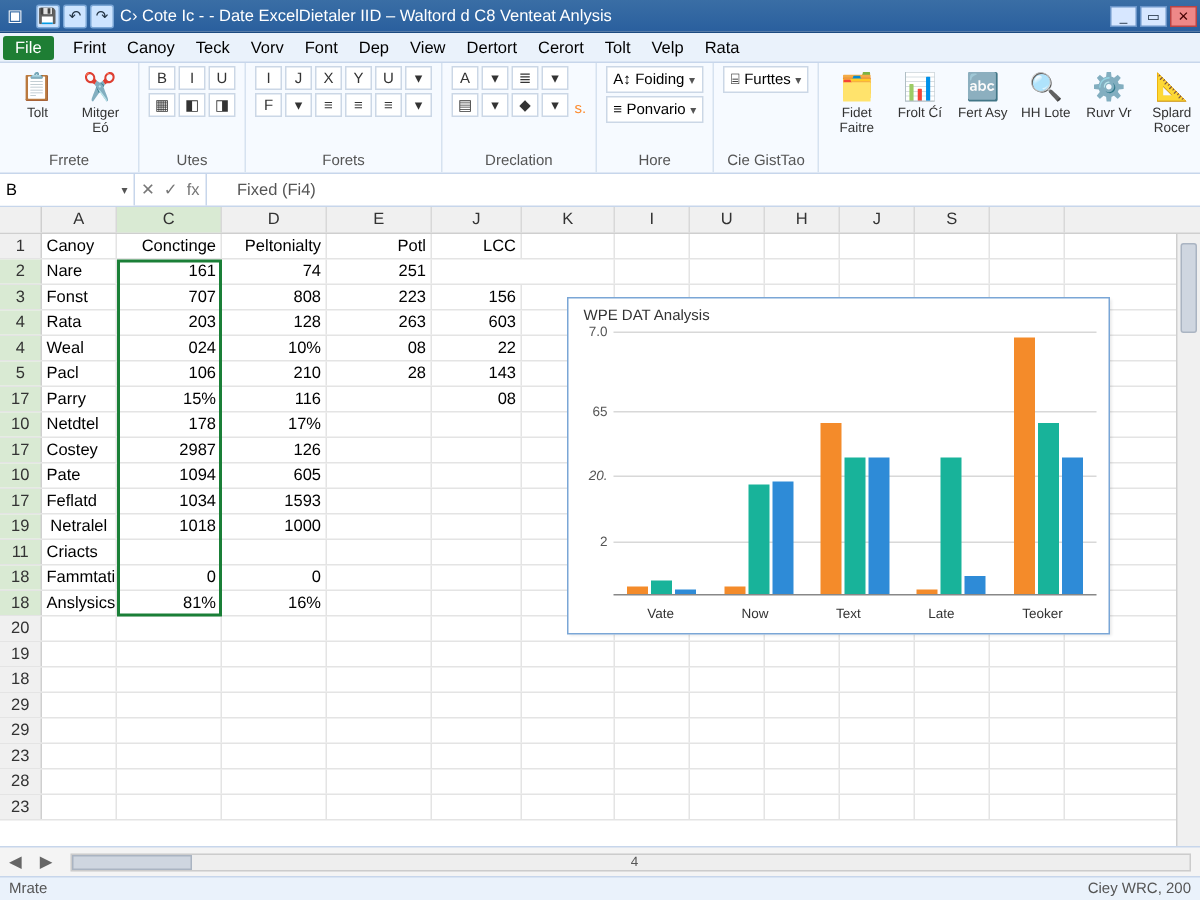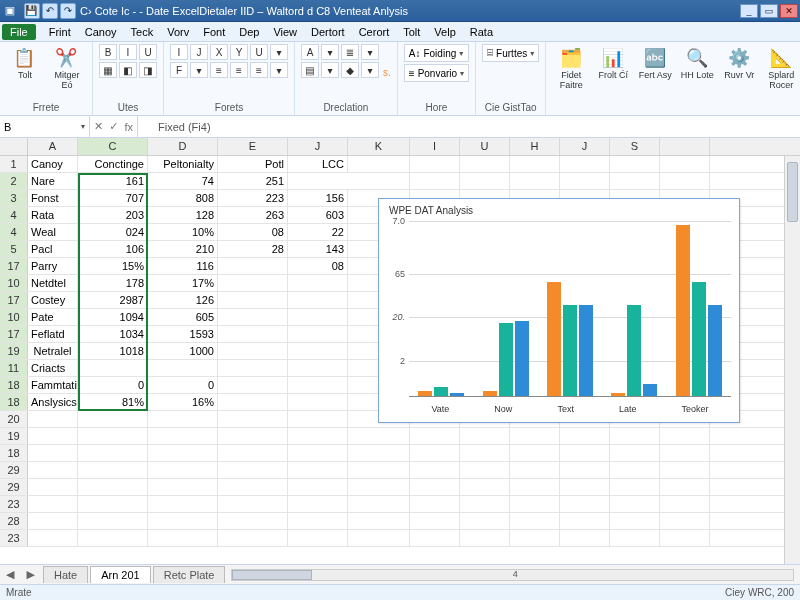--- a/index.html
+++ b/index.html
@@ -683,25 +683,20 @@
           <div>Teoker</div>
         </div>
     </div>
   </div>
 <div class="range-sel" style="left: 78px; top: 35px; width: 70px; height: 238px;"></div>
   </div>
 
 <div class="tabsrow">
   <span class="tabnav">◀</span>
   <span class="tabnav">▶</span>
-  <div id="sheet-tabs" style="display:flex">
-      <div class="sheet-tab inactive">Hate</div>
-      <div class="sheet-tab">Arn 201</div>
-      <div class="sheet-tab inactive">Retc Plate</div>
-    </div>
   <div class="hscroll">
     <div class="hthumb"></div>
     <span style="position:absolute;left:50%;top:-1px;font-size:9px;color:#555">4</span>
   </div>
 </div>
 
 <div class="statusbar">
   <span>Mrate</span>
   <span>Ciey WRC, 200</span>
 </div>

